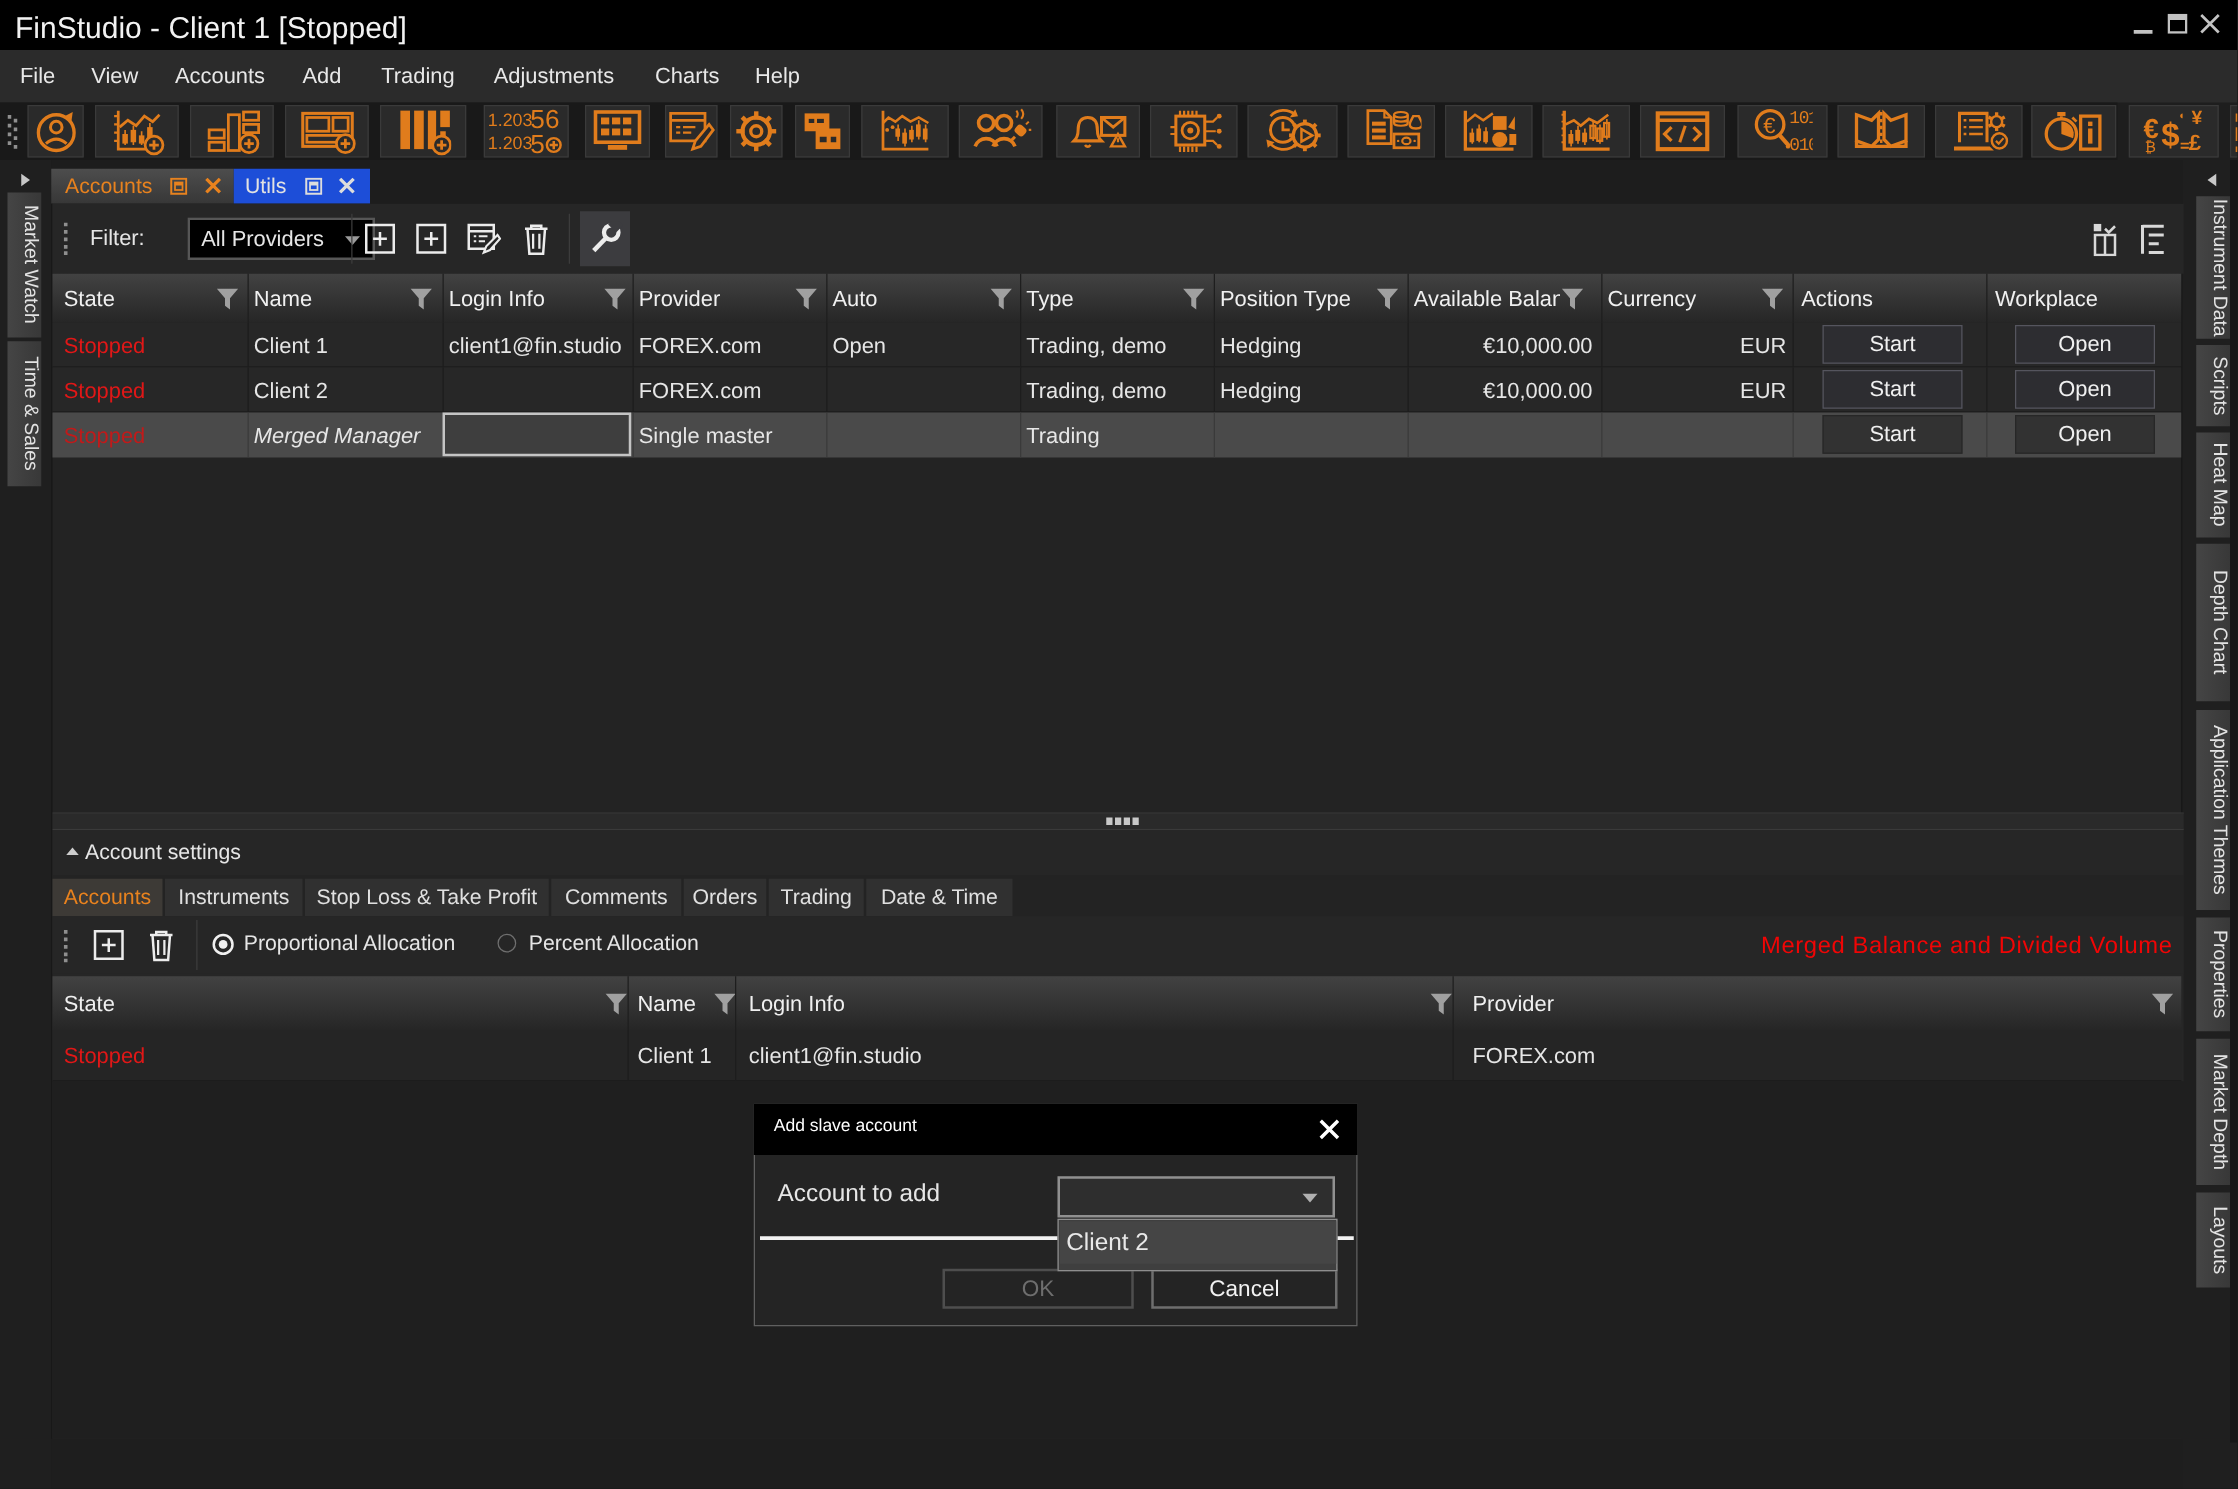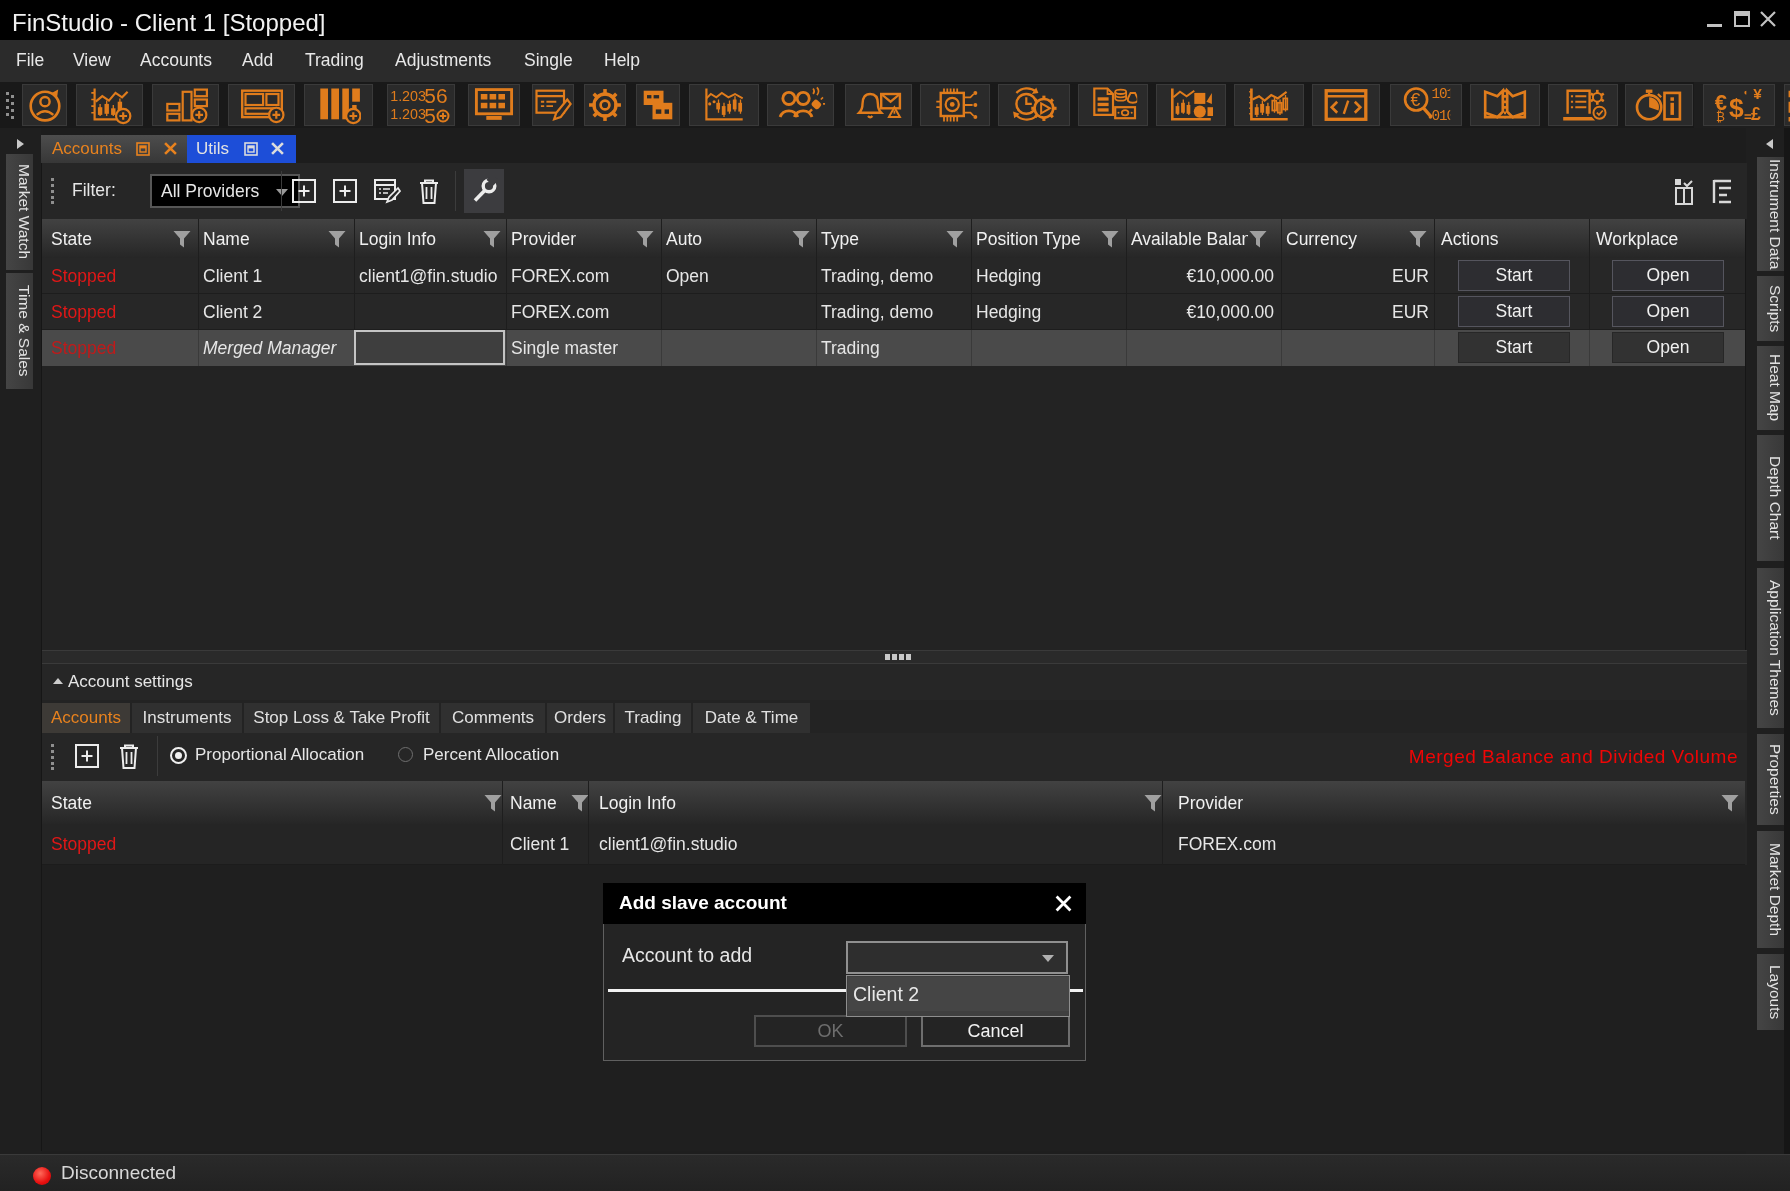--- a/index.html
+++ b/index.html
@@ -57,21 +57,21 @@
         <path d="M1,1 L15,15 M15,1 L1,15" stroke="#c2c2c2" stroke-width="2.2"></path>
       </svg>
   </div>
   <div class="abs menubar">
     <span style="left:16px">File</span>
       <span style="left:73px">View</span>
     <span style="left:140px">Accounts</span>
       <span style="left:242px">Add</span>
     <span style="left:305px">Trading</span>
       <span style="left:395px">Adjustments</span>
-    <span style="left:524px">Single</span>
+    <span style="left:524px">Charts</span>
       <span style="left:604px">Help</span>
   </div>
   <div class="abs toolbar" id="toolbar">
     <svg class="abs" style="left:6px;top:10px" width="8" height="28">
         <g fill="#8f8f8f">
           <rect y="0" width="3" height="3"></rect>
           <rect y="7" width="3" height="3"></rect>
           <rect y="14" width="3" height="3"></rect>
           <rect y="21" width="3" height="3"></rect>
           <rect x="5" y="3" width="3" height="3"></rect>
@@ -669,27 +669,23 @@
         <span class="abs" style="left:468px;top:10px;">Client 1</span>
         <span class="abs" style="left:557px;top:10px;">client1@fin.studio</span>
         <span class="abs" style="left:1136px;top:10px;">FOREX.com</span>
         <div class="vsep" style="left:460px;height:41px;"></div>
         <div class="vsep" style="left:546px;height:41px;"></div>
         <div class="vsep" style="left:1120px;height:41px;"></div>
       </div>
       <div class="abs" style="left:0;top:201px;width:1705px;height:286px;background:#1f1f1f;"></div>
     </div>
   </div>
-  <div class="abs statusbar">
-    <div class="abs" style="left:33px;top:12px;width:18px;height:18px;border-radius:50%;background:radial-gradient(circle at 40% 35%, #ff6a5a, #e81010 60%, #b80505);"></div>
-    <span class="abs" style="left:61px;top:7px;font-size:19px;color:#d8d8d8;">Disconnected</span>
-  </div>
   <div class="abs dlg">
     <div class="abs" style="left:-1px;top:-1px;width:483px;height:41px;background:#000;">
-      <span class="abs" style="left:16px;top:9px;font-size:19px;color:#fff;font-weight:bold;">Add slave account</span>
+      <span class="abs" style="left:16px;top:9px;font-size:14px;color:#fff;">Add slave account</span>
       <svg class="abs" style="left:452px;top:12px" width="17" height="17" viewBox="0 0 16 16">
           <path d="M1.5,1.5 L14.5,14.5 M14.5,1.5 L1.5,14.5" stroke="#fff" stroke-width="2.6"></path>
         </svg>
     </div>
     <span class="abs" style="left:18px;top:60px;font-size:19.5px;">Account to add</span>
     <div class="abs" style="left:242px;top:57px;width:222px;height:33px;background:#2e2e2e;border:2px solid #909090;">
       <div class="abs" style="right:12px;top:12px;width:0;height:0;border-left:6px solid transparent;border-right:6px solid transparent;border-top:7px solid #b0b0b0;"></div>
     </div>
     <div class="abs" style="left:4px;top:105px;width:475px;height:3px;background:#f2f2f2;"></div>
     <div class="abs" style="left:150px;top:131px;width:153px;height:32px;border:2px solid #4e4e4e;color:#6e6e6e;text-align:center;line-height:28px;font-size:18px;">OK</div>

